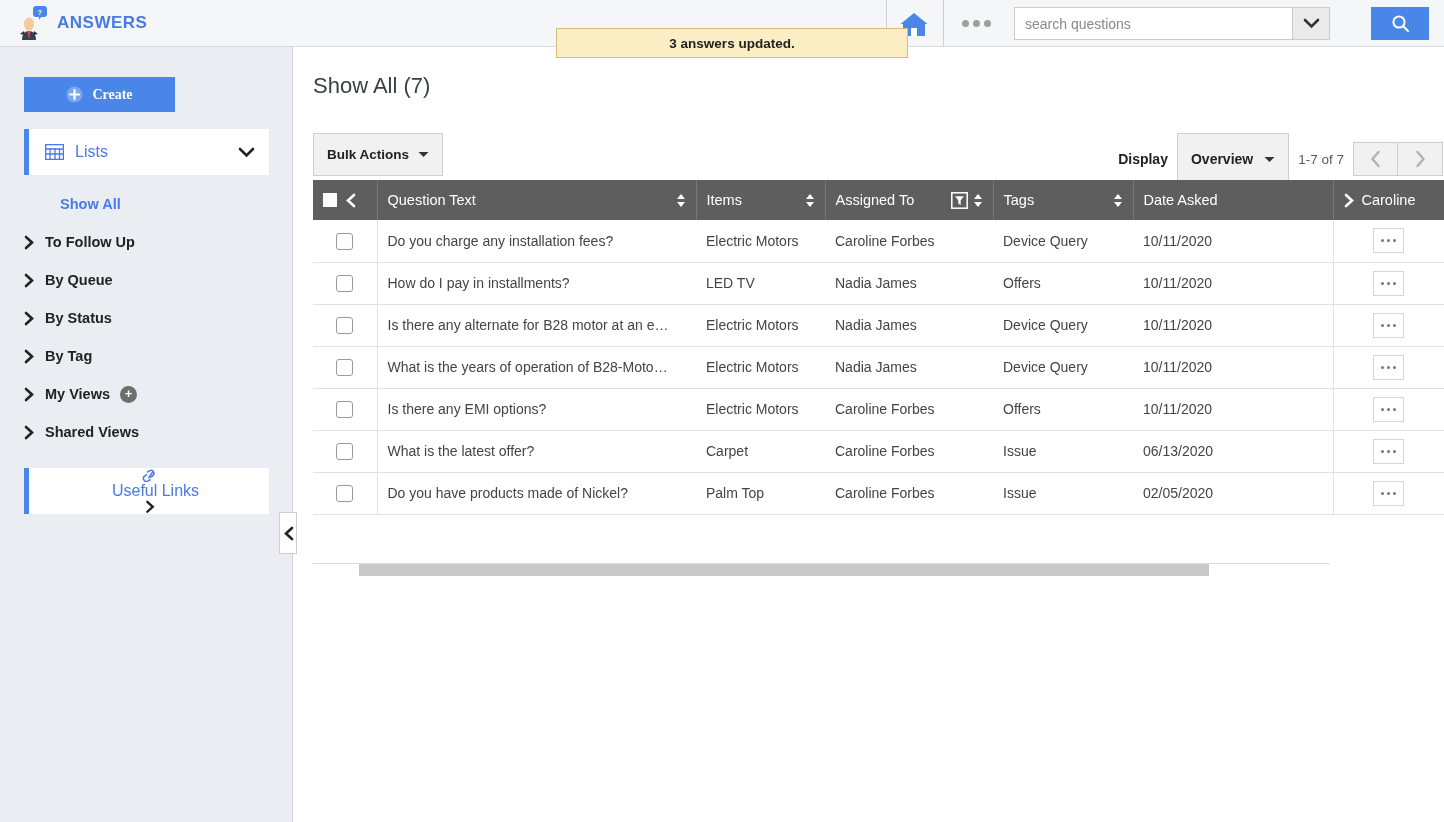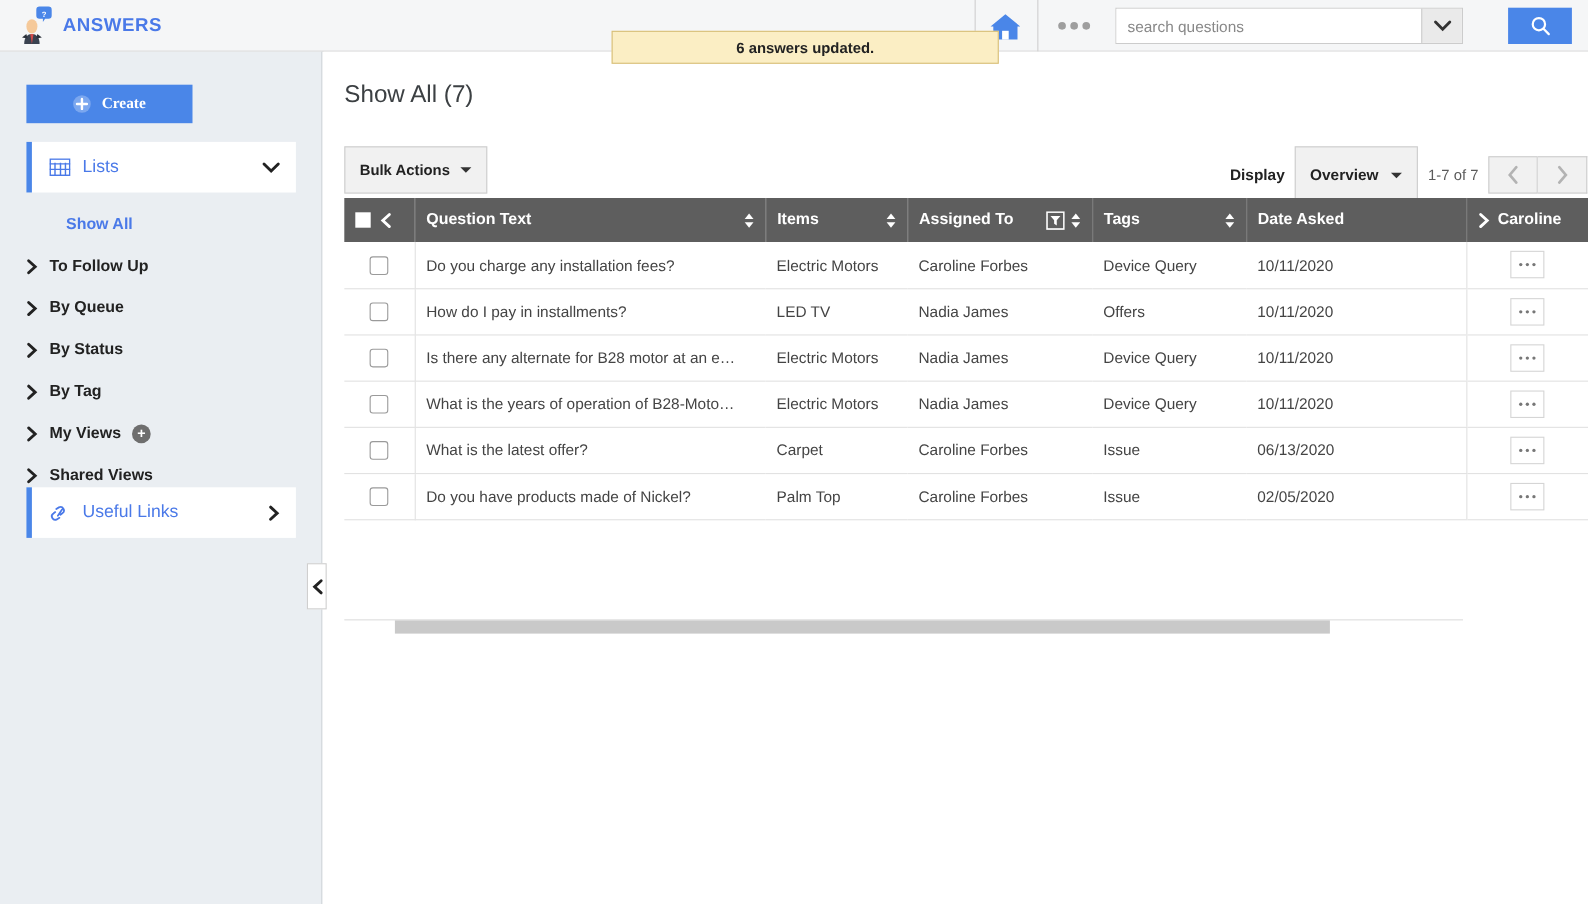--- a/index.html
+++ b/index.html
@@ -189,21 +189,21 @@
   .pager-btn + .pager-btn { border-left: none; }
 
   
   .grid {
     position: absolute; left: 19px; top: 133px;
     width: 1131px;
   }
   table.tbl { border-collapse: collapse; width: 1131px; table-layout: fixed; }
   table.tbl thead th {
     background: #5e5e5e; color: #ffffff;
-    height: 40px; font-size: 14.5px; font-weight: bold;
+    height: 40px; font-size: 14.5px; font-weight: normal;
     text-align: left; padding: 0 10px;
     border-right: 1px solid #777;
     white-space: nowrap;
   }
   table.tbl thead th:last-child { border-right: none; }
   .th-inner { display: flex; align-items: center; }
   .th-inner .th-text { flex: 1; }
   .sort-caret { margin-left: 6px; display: inline-flex; flex-direction: column; }
   .hdr-chk {
     width: 14px; height: 14px; background: #ffffff;
@@ -295,21 +295,21 @@
 
   <button class="search-go">
     <svg width="19" height="19" viewBox="0 0 19 19">
       <circle cx="8" cy="8" r="5.6" stroke="#ffffff" stroke-width="2" fill="none"></circle>
       <path d="M12.2 12.2 L17 17" stroke="#ffffff" stroke-width="2" stroke-linecap="round"></path>
     </svg>
   </button>
 </div>
 
 <div class="toast">
-  <span>6 answers updated.</span>
+  <span>3 answers updated.</span>
 </div>
 
 <div class="sidebar">
 
   <button class="create-btn">
     <svg width="17" height="17" viewBox="0 0 17 17">
       <circle cx="8.5" cy="8.5" r="8" fill="#7ba7ef"></circle>
       <path d="M8.5 4 V13 M4 8.5 H13" stroke="#ffffff" stroke-width="2.2" stroke-linecap="round"></path>
     </svg>
     <span>Create</span>
@@ -378,21 +378,21 @@
 
   <div class="sub-item" style="top:366px;">
     <span class="chev">
       <svg width="11" height="15" viewBox="0 0 11 15">
           <path d="M2 2 L8 7.5 L2 13" stroke="#222" stroke-width="2.6" fill="none" stroke-linecap="round"></path>
         </svg>
     </span>
     <span>Shared Views</span>
   </div>
 
-  <div class="nav-section" style="top:396px;">
+  <div class="nav-section" style="top:421px;flex-direction:column;">
     <svg width="19" height="16" viewBox="0 0 20 16">
       <path d="M8 11 L12 5 M6.5 4.5 L9 3 a3.3 3.3 0 0 1 3.3 5.7 L10.5 10" stroke="#4a79e8" stroke-width="1.7" fill="none" stroke-linecap="round"></path>
       <path d="M9.5 13 L7 14.5 a3.3 3.3 0 0 1 -3.3 -5.7 L5.5 7.5" stroke="#4a79e8" stroke-width="1.7" fill="none" stroke-linecap="round"></path>
     </svg>
     <span class="sec-label">Useful Links</span>
     <svg width="11" height="15" viewBox="0 0 11 15">
       <path d="M2 2 L8 7.5 L2 13" stroke="#222" stroke-width="2.6" fill="none" stroke-linecap="round"></path>
     </svg>
   </div>
 
@@ -580,20 +580,35 @@
           <td>10/11/2020</td>
           <td class="cell-actions">
             <span class="act-btn">
                 <i></i>
                 <i></i>
                 <i></i>
               </span>
           </td>
         </tr>
 
+        <tr>
+          <td class="cell-chk"><span class="row-chk"></span></td>
+          <td>Is there any EMI options?</td>
+          <td>Electric Motors</td>
+          <td>Caroline Forbes</td>
+          <td>Offers</td>
+          <td>10/11/2020</td>
+          <td class="cell-actions">
+            <span class="act-btn">
+                <i></i>
+                <i></i>
+                <i></i>
+              </span>
+          </td>
+        </tr>
 
         <tr>
           <td class="cell-chk"><span class="row-chk"></span></td>
           <td>What is the latest offer?</td>
           <td>Carpet</td>
           <td>Caroline Forbes</td>
           <td>Issue</td>
           <td>06/13/2020</td>
           <td class="cell-actions">
             <span class="act-btn">

